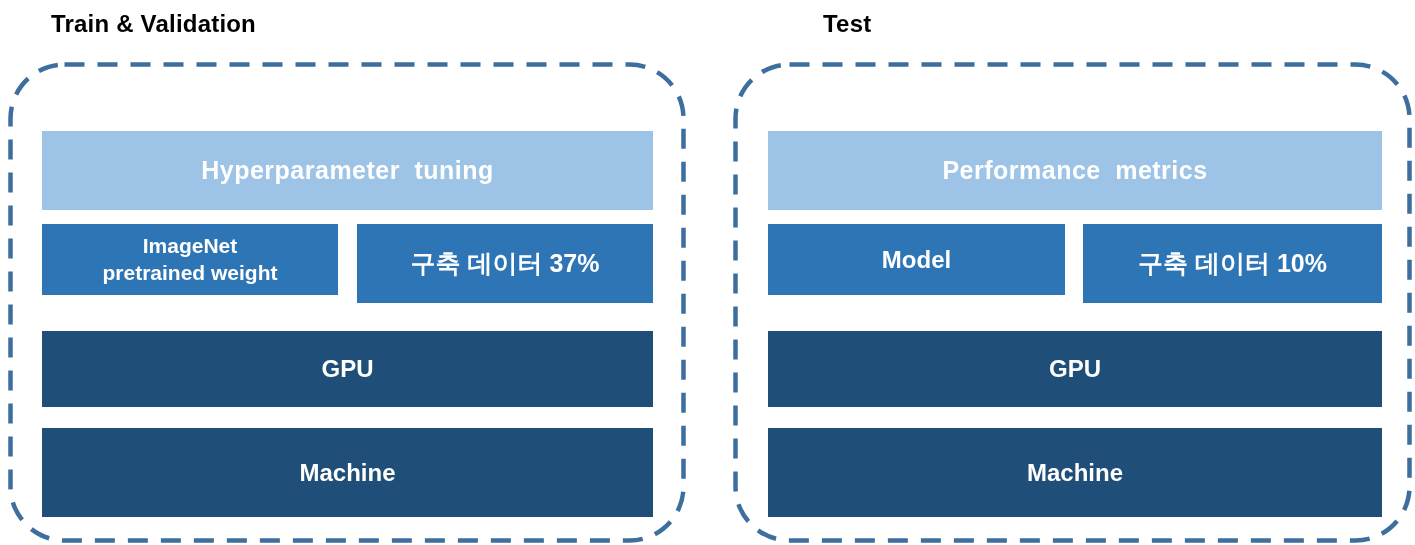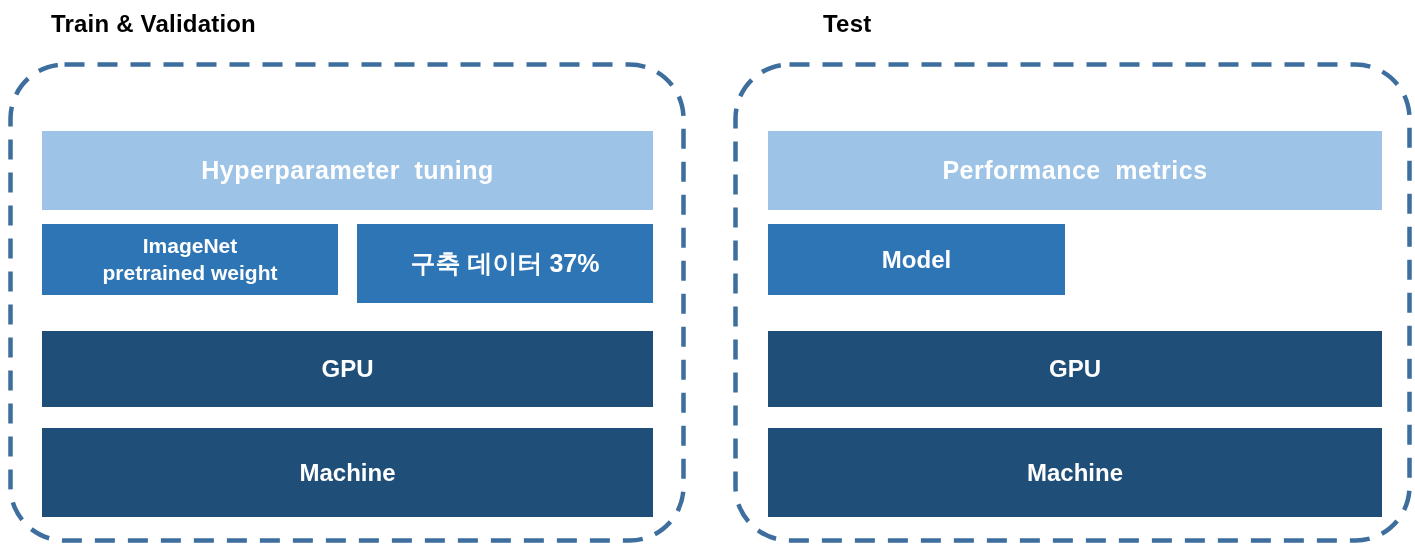--- a/index.html
+++ b/index.html
@@ -95,19 +95,20 @@
 
   <div class="panel" id="panel-test">
     <svg class="border-svg" viewBox="0 0 679 482">
       <rect x="2.5" y="2.5" width="674" height="476" rx="54" ry="54" fill="none" stroke="#3D6E9E" stroke-width="4.5" stroke-dasharray="20 13"></rect>
     </svg>
 
     <div class="box medium row-mid-l">Model</div>
 
     <div class="box light row-top">Performance metrics</div>
 
+    <div class="box medium row-mid-r">구축 데이터 10%</div>
 
     <div class="box dark row-gpu">GPU</div>
 
     <div class="box dark row-mach">Machine</div>
   </div>
 
 </div>
 
 </body></html>

